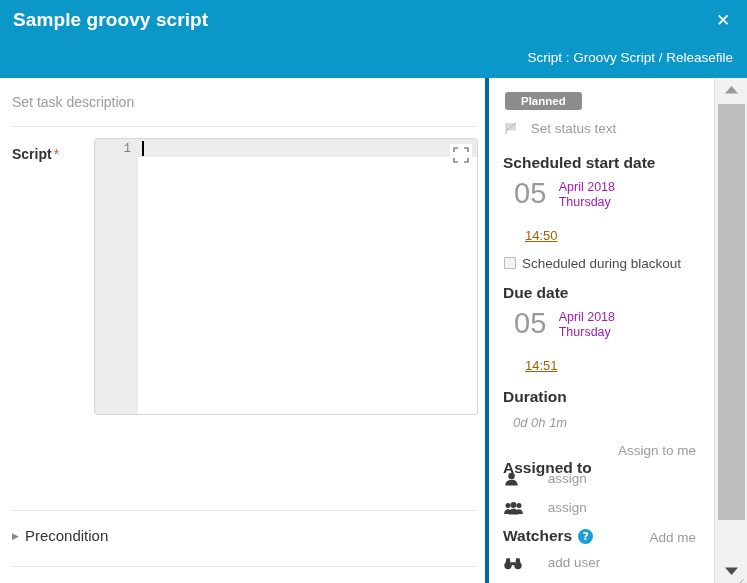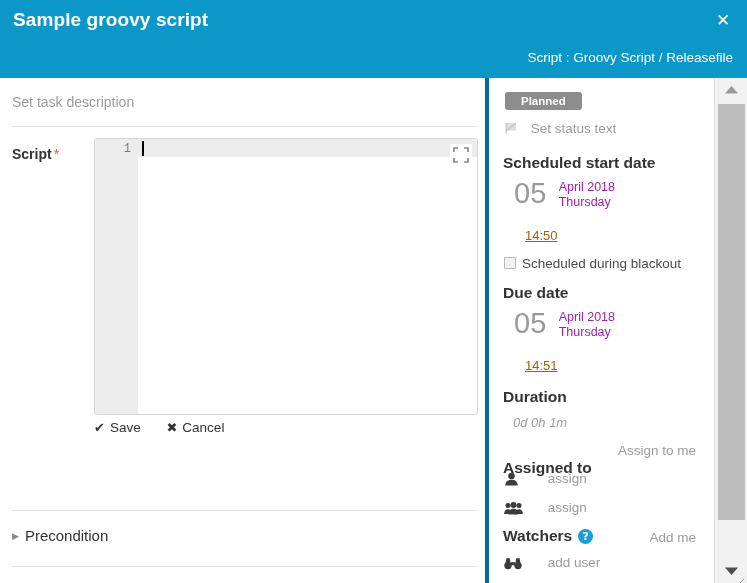--- a/index.html
+++ b/index.html
@@ -422,24 +422,20 @@
             <g fill="none" stroke="#8a8a8a" stroke-width="1.7">
               <path d="M4 8 V4 H8"></path>
               <path d="M14 4 H18 V8"></path>
               <path d="M18 14 V18 H14"></path>
               <path d="M8 18 H4 V14"></path>
             </g>
           </svg>
         </div>
       </div>
 
-      <div class="editor-actions">
-        <span class="act-btn"><span class="act-glyph">✔</span><span>Save</span></span>
-        <span class="act-btn"><span class="act-glyph">✖</span><span>Cancel</span></span>
-      </div>
 
 
       <div class="divider div-2"></div>
       <div class="accordion acc-1">
         <span class="acc-arrow">▶</span><span>Precondition</span>
       </div>
 
       <div class="divider div-3"></div>
 
     </div>

